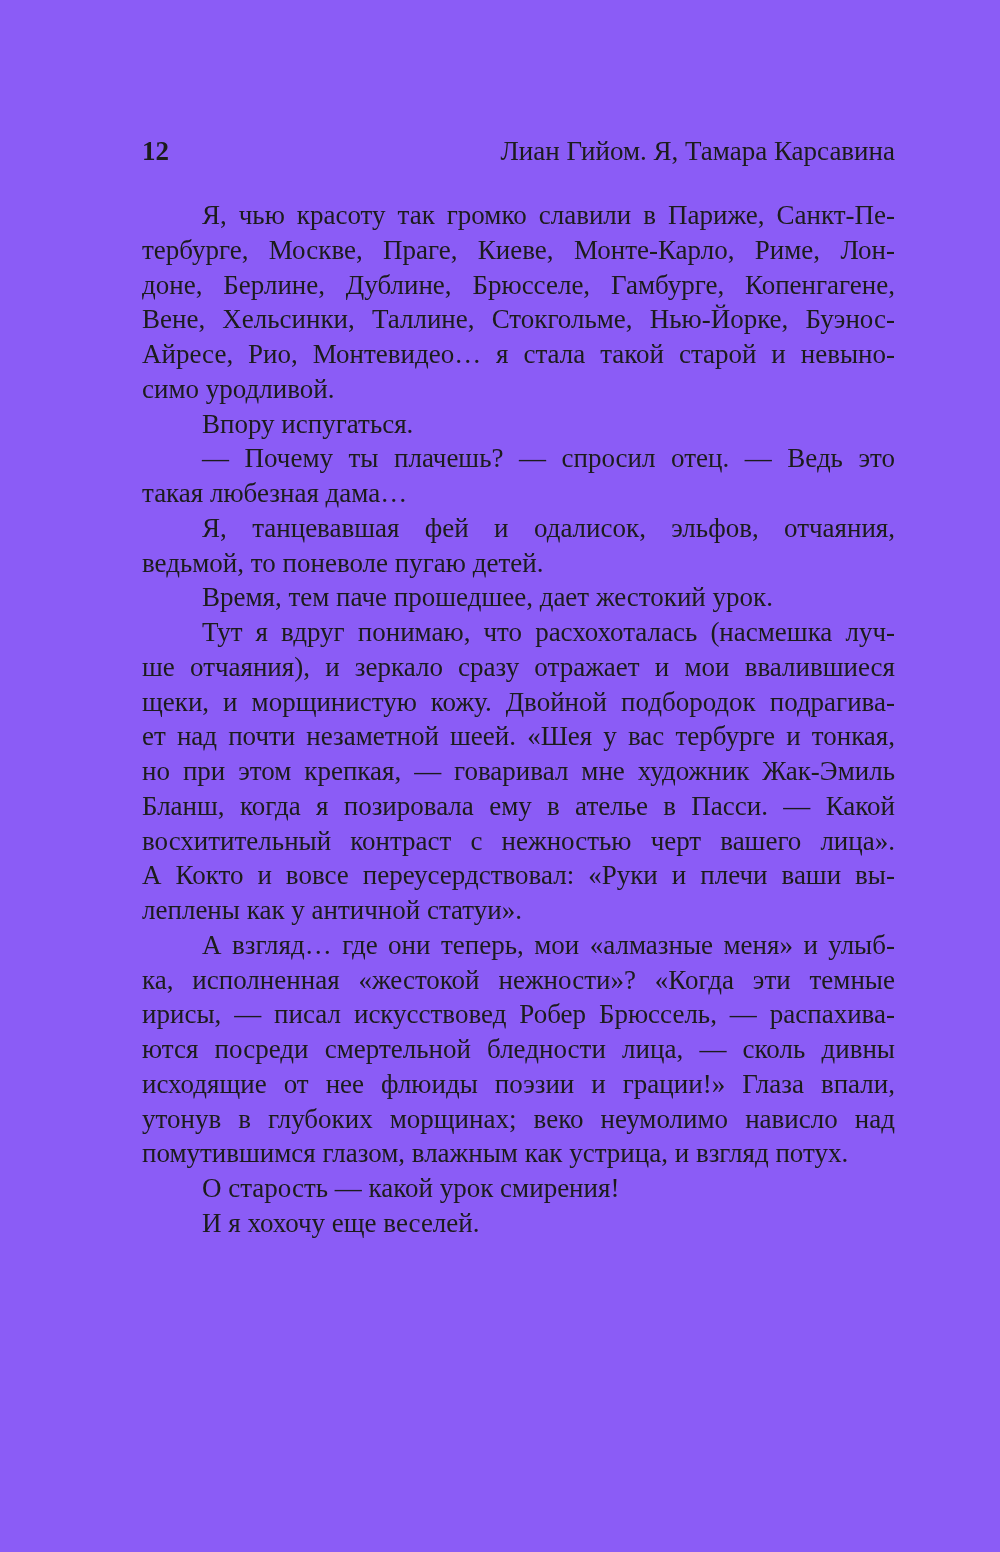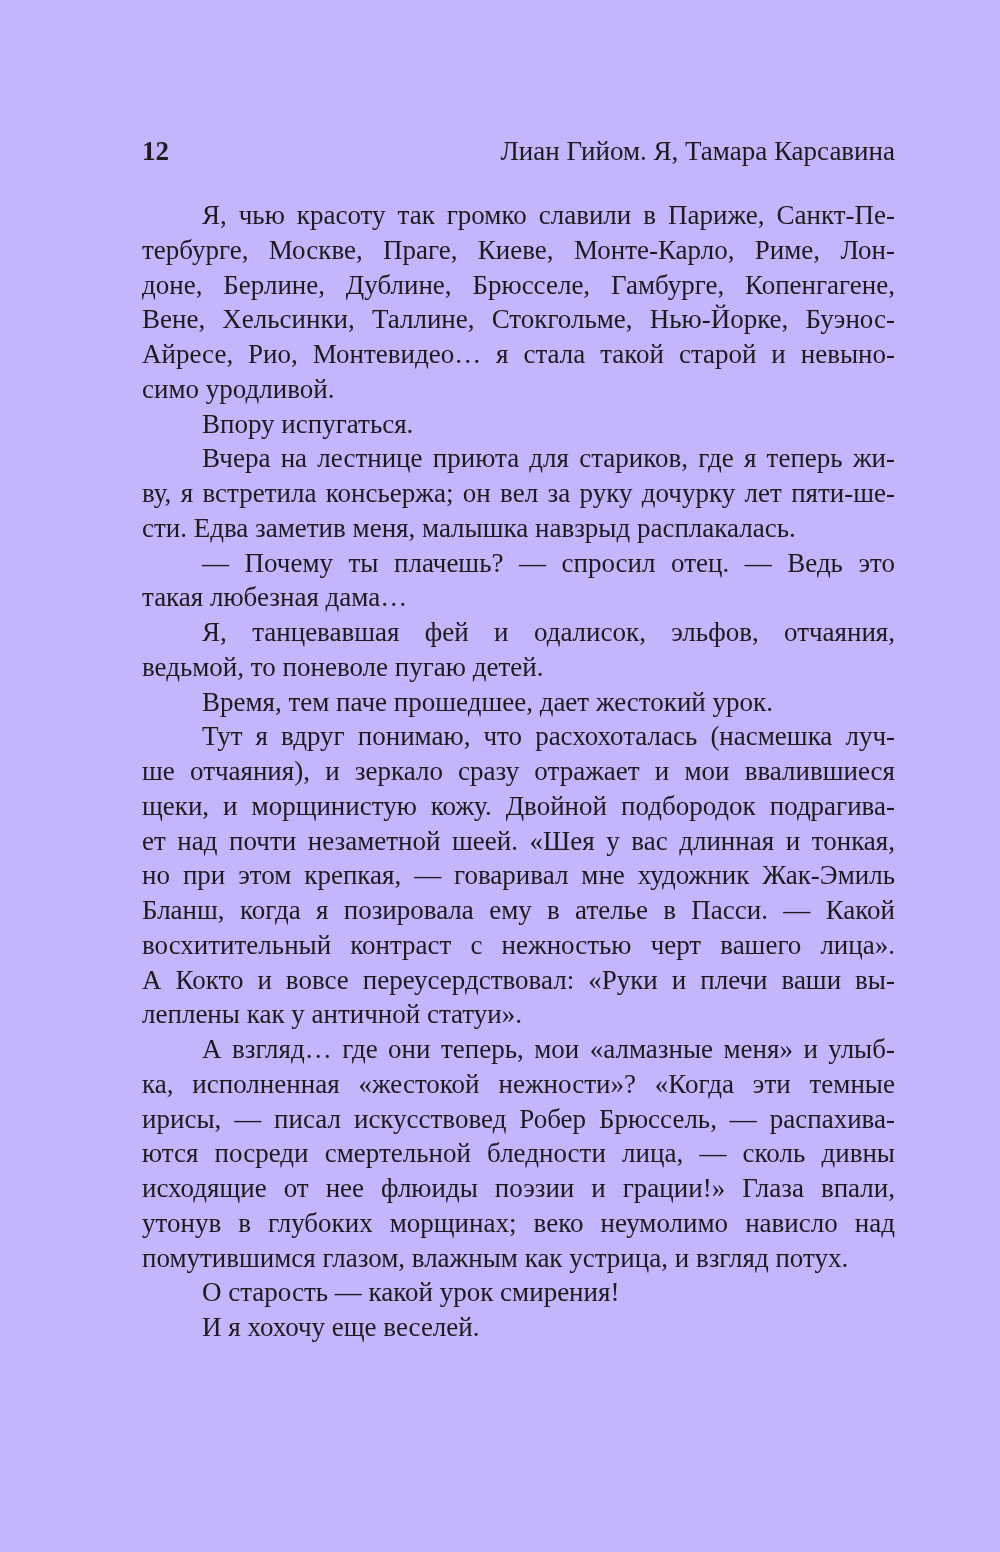--- a/index.html
+++ b/index.html
@@ -4,21 +4,21 @@
 <style>
   html, body {
     margin: 0;
     padding: 0;
     background: #ffffff;
   }
   .page {
     position: relative;
     width: 1000px;
     height: 1552px;
-    background: #c4b5fd;
+    background: #8b5cf6;
     overflow: hidden;
     font-family: "Liberation Serif", serif;
     color: #1c1c1c;
   }
   .running-header {
     position: absolute;
     left: 142px;
     top: 134px;
     width: 753px;
     display: flex;
@@ -72,40 +72,35 @@
         <div class="line">тербурге, Москве, Праге, Киеве, Монте-Карло, Риме, Лон-</div>
         <div class="line">доне, Берлине, Дублине, Брюсселе, Гамбурге, Копенгагене,</div>
         <div class="line">Вене, Хельсинки, Таллине, Стокгольме, Нью-Йорке, Буэнос-</div>
         <div class="line">Айресе, Рио, Монтевидео… я стала такой старой и невыно-</div>
         <div class="line last">симо уродливой.</div>
       </div>
       <div class="paragraph">
         <div class="line first last">Впору испугаться.</div>
       </div>
       <div class="paragraph">
-        <div class="line first">Вчера на лестнице приюта для стариков, где я теперь жи-</div>
-        <div class="line">ву, я встретила консьержа; он вел за руку дочурку лет пяти-ше-</div>
-        <div class="line last">сти. Едва заметив меня, малышка навзрыд расплакалась.</div>
-      </div>
-      <div class="paragraph">
         <div class="line first">— Почему ты плачешь? — спросил отец. — Ведь это</div>
         <div class="line last">такая любезная дама…</div>
       </div>
       <div class="paragraph">
         <div class="line first">Я, танцевавшая фей и одалисок, эльфов, отчаяния,</div>
         <div class="line last">ведьмой, то поневоле пугаю детей.</div>
       </div>
       <div class="paragraph">
         <div class="line first last">Время, тем паче прошедшее, дает жестокий урок.</div>
       </div>
       <div class="paragraph">
         <div class="line first">Тут я вдруг понимаю, что расхохоталась (насмешка луч-</div>
         <div class="line">ше отчаяния), и зеркало сразу отражает и мои ввалившиеся</div>
         <div class="line">щеки, и морщинистую кожу. Двойной подбородок подрагива-</div>
-        <div class="line">ет над почти незаметной шеей. «Шея у вас длинная и тонкая,</div>
+        <div class="line">ет над почти незаметной шеей. «Шея у вас тербурге и тонкая,</div>
         <div class="line">но при этом крепкая, — говаривал мне художник Жак-Эмиль</div>
         <div class="line">Бланш, когда я позировала ему в ателье в Пасси. — Какой</div>
         <div class="line">восхитительный контраст с нежностью черт вашего лица».</div>
         <div class="line">А Кокто и вовсе переусердствовал: «Руки и плечи ваши вы-</div>
         <div class="line last">леплены как у античной статуи».</div>
       </div>
       <div class="paragraph">
         <div class="line first">А взгляд… где они теперь, мои «алмазные меня» и улыб-</div>
         <div class="line">ка, исполненная «жестокой нежности»? «Когда эти темные</div>
         <div class="line">ирисы, — писал искусствовед Робер Брюссель, — распахива-</div>

